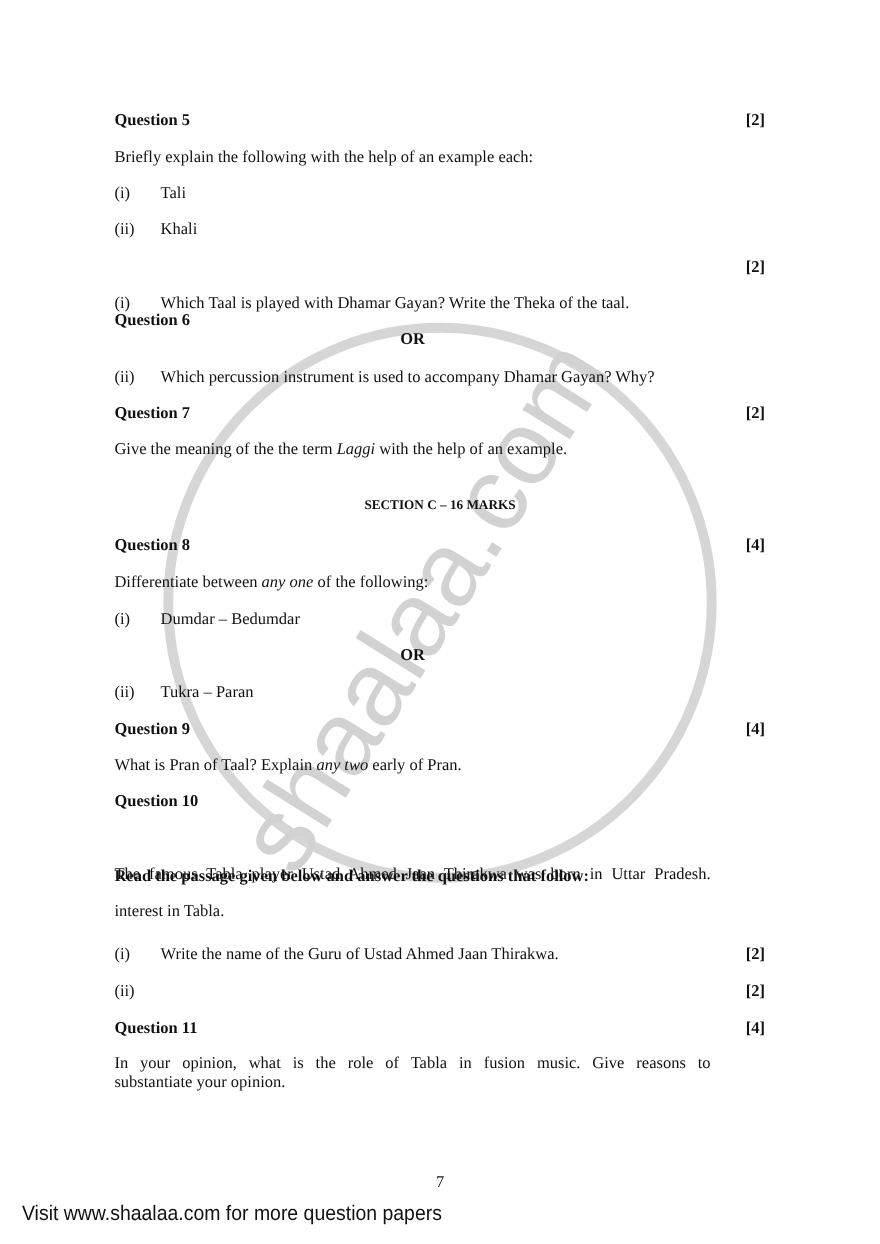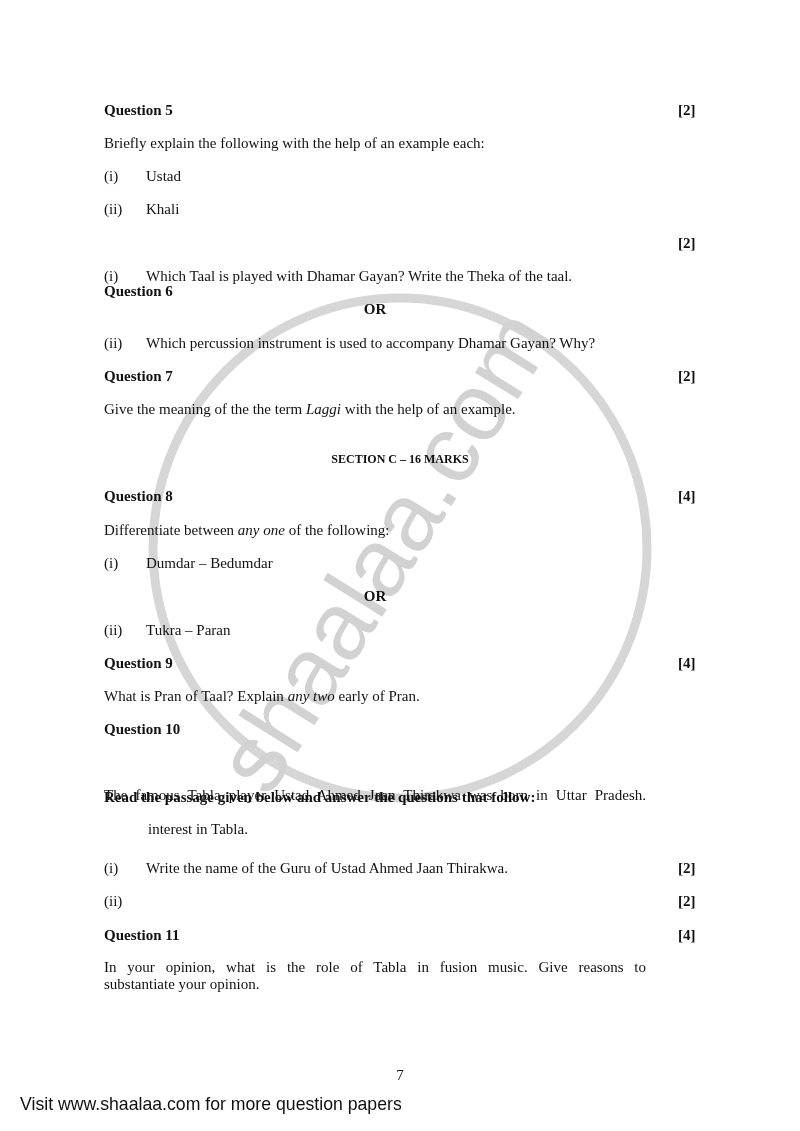--- a/index.html
+++ b/index.html
@@ -28,21 +28,21 @@
 
   <svg class="watermark" viewBox="0 0 800 1131" xmlns="http://www.w3.org/2000/svg">
     <ellipse cx="400" cy="548" rx="247" ry="250" fill="none" stroke="#d6d6d6" stroke-width="9"></ellipse>
     <text x="400" y="575" text-anchor="middle" font-family="Liberation Sans, DejaVu Sans, sans-serif" font-size="96" fill="#d2d2d2" transform="rotate(-58 400 560)">shaalaa.com</text>
   </svg>
 
   <div class="abs bold" style="left:104px; top:101px;">Question 5</div>
   <div class="marks" style="top:101px;">[2]</div>
   <div class="abs" style="left:104px; top:134px;">Briefly explain the following with the help of an example each:</div>
   <div class="num" style="top:167px;">(i)</div>
-  <div class="item" style="top:167px;">Ustad</div>
+  <div class="item" style="top:167px;">Tali</div>
   <div class="num" style="top:200px;">(ii)</div>
   <div class="item" style="top:200px;">Khali</div>
 
   <div class="abs bold" style="left:104px; top:234px;margin-top:48px;">Question 6</div>
   <div class="marks" style="top:234px;">[2]</div>
   <div class="num" style="top:267px;">(i)</div>
   <div class="item" style="top:267px;">Which Taal is played with Dhamar Gayan?  Write the Theka of the taal.</div>
   <div class="center" style="top:300px;">OR</div>
   <div class="num" style="top:334px;">(ii)</div>
   <div class="item" style="top:334px;">Which percussion instrument is used to accompany Dhamar Gayan? Why?</div>
@@ -62,21 +62,21 @@
   <div class="num" style="top:621px;">(ii)</div>
   <div class="item" style="top:621px;">Tukra – Paran</div>
 
   <div class="abs bold" style="left:104px; top:654px;">Question 9</div>
   <div class="marks" style="top:654px;">[4]</div>
   <div class="abs" style="left:104px; top:687px;"><span>What is Pran of Taal? Explain </span><em>any two</em><span> early of Pran.</span></div>
 
   <div class="abs bold" style="left:104px; top:720px;">Question 10</div>
   <div class="abs bold" style="left:104px; top:788px;">Read the passage given below and answer the questions that follow:</div>
   <div class="para" style="top:787px;">The famous Tabla player Ustad Ahmed Jaan Thirakwa was born in Uttar Pradesh.</div>
-  <div class="para last" style="top:821px;margin-left:44px;">interest in Tabla.</div>
+  <div class="para last" style="top:821px;">interest in Tabla.</div>
   <div class="num" style="top:859px;">(i)</div>
   <div class="item" style="top:859px;">Write the name of the Guru of Ustad Ahmed Jaan Thirakwa.</div>
   <div class="marks" style="top:859px;">[2]</div>
   <div class="num" style="top:892px;">(ii)</div>
   <div class="marks" style="top:892px;">[2]</div>
 
   <div class="abs bold" style="left:104px; top:926px;">Question 11</div>
   <div class="marks" style="top:926px;">[4]</div>
   <div class="para" style="top:959px;">In your opinion, what is the role of Tabla in fusion music. Give reasons to</div>
   <div class="para last" style="top:976px;">substantiate your opinion.</div>

